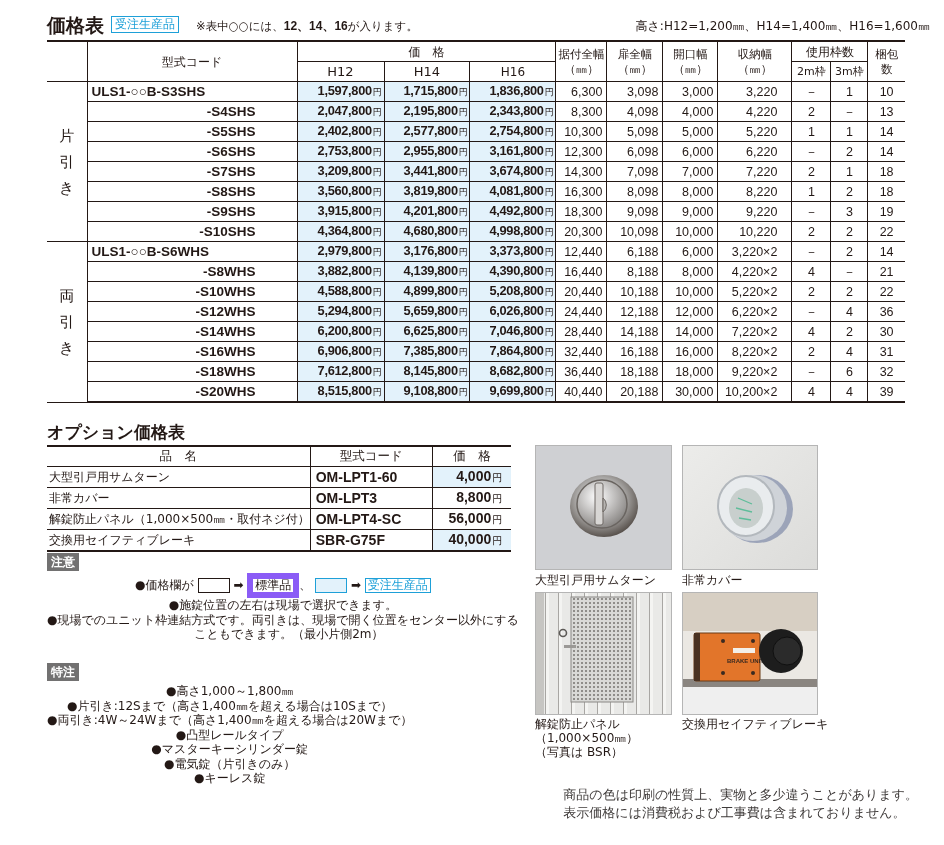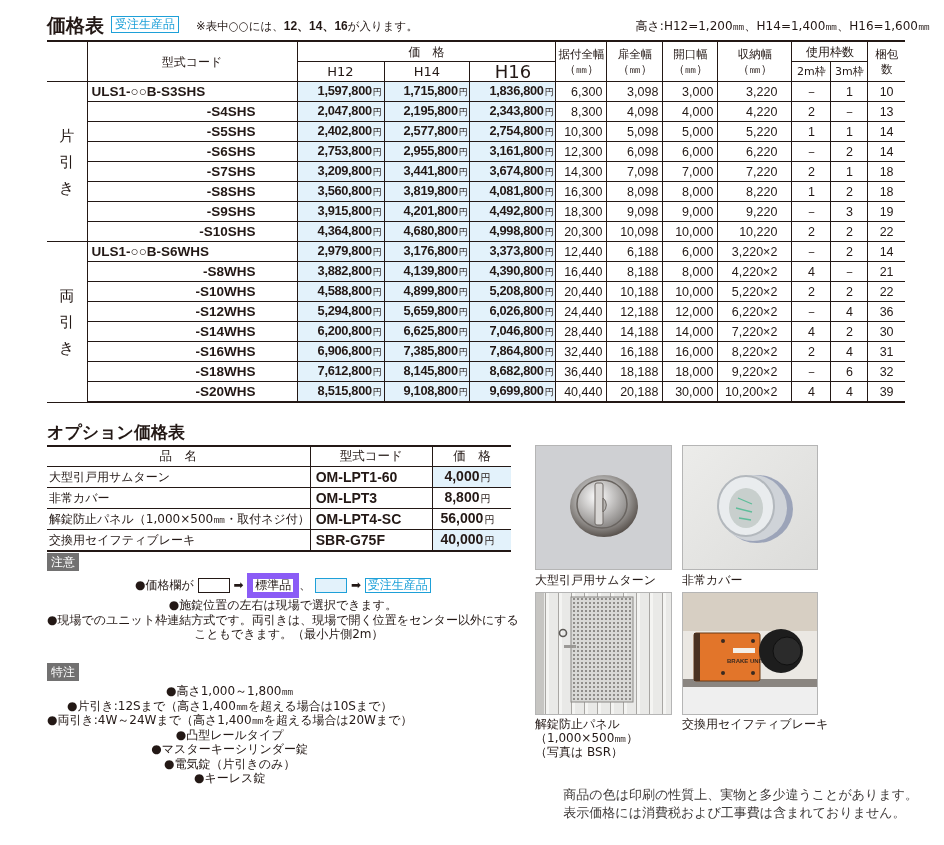--- a/index.html
+++ b/index.html
@@ -36,25 +36,25 @@
 
   .opt-title { left:47px; top:421px; font-size:17px; font-weight:bold; }
   table.opt { position:absolute; left:47px; top:445px; border-collapse:collapse; table-layout:fixed; font-size:12.5px; }
   table.opt td, table.opt th { border:1px solid #231815; padding:0; height:18.5px; line-height:18px; white-space:nowrap; overflow:hidden; }
   table.opt tr.top th { border-top:2px solid #231815; font-weight:normal; text-align:center; }
   table.opt tr.last td { border-bottom:2px solid #231815; }
   table.opt .edge-l { border-left:none; }
   table.opt .edge-r { border-right:none; }
   table.opt .name { padding-left:2px; font-size:12px; }
   table.opt .ocode { font-family:"Liberation Sans",sans-serif; font-weight:bold; font-size:14px; padding-left:5px; }
-  table.opt .oprice { text-align:center; padding-right:9px; font-family:"Liberation Sans",sans-serif; font-weight:bold; font-size:14px; }
+  table.opt .oprice { text-align:right; padding-right:9px; font-family:"Liberation Sans",sans-serif; font-weight:bold; font-size:14px; }
   table.opt .oprice.blue { background:#e3f2fb; }
   table.opt .oprice .yen { font-size:10px; font-weight:normal; margin-left:1px; }
 
-  .section-tag { background:#727171; color:#ffffff; font-weight:normal; font-size:12px; padding:1px 4px; line-height:16px; }
+  .section-tag { background:#727171; color:#ffffff; font-weight:bold; font-size:12px; padding:1px 4px; line-height:16px; }
   .note-list { font-size:12px; line-height:14.5px; }
   .note-list div { white-space:nowrap; }
   .legend-box { display:inline-block; vertical-align:middle; width:30px; height:13px; border:1px solid #231815; }
   .legend-box.blue { background:#e3f2fb; border-color:#1ea0d8; }
   .legend-std { display:inline-block; border:6px solid #8b5cf6; padding:0 2px; line-height:13px; }
   .legend-order { display:inline-block; border:1px solid #1ea0d8; color:#1ea0d8; padding:0 2px; line-height:13px; }
 
   .photo { position:absolute; border:1px solid #b5b5b5; overflow:hidden; }
   .cap { position:absolute; font-size:12px; line-height:14px; white-space:nowrap; }
   .disclaimer { right:26px; top:786px; font-size:13px; line-height:18px; color:#3e3a39; text-align:left; }
@@ -105,21 +105,21 @@
         </th>
       <th colspan="2">使用枠数</th>
       <th rowspan="2" class="edge-r hdr-sm">
           <div>梱包</div>
           <div>数</div>
         </th>
     </tr>
     <tr class="h2">
       <th style="font-size:13px">H12</th>
       <th style="font-size:13px">H14</th>
-      <th style="font-size:18px">H16</th>
+      <th style="font-size:12px">H16</th>
       <th style="font-size:11px">2m枠</th>
       <th style="font-size:11px">3m枠</th>
     </tr>
   </thead>
   <tbody id="mainBody">
       <tr>
         <td rowspan="8" class="grp" style="border-bottom: 1px solid rgb(35, 24, 21); border-left: none;">
           <div>片</div>
           <div>引</div>
           <div>き</div>

